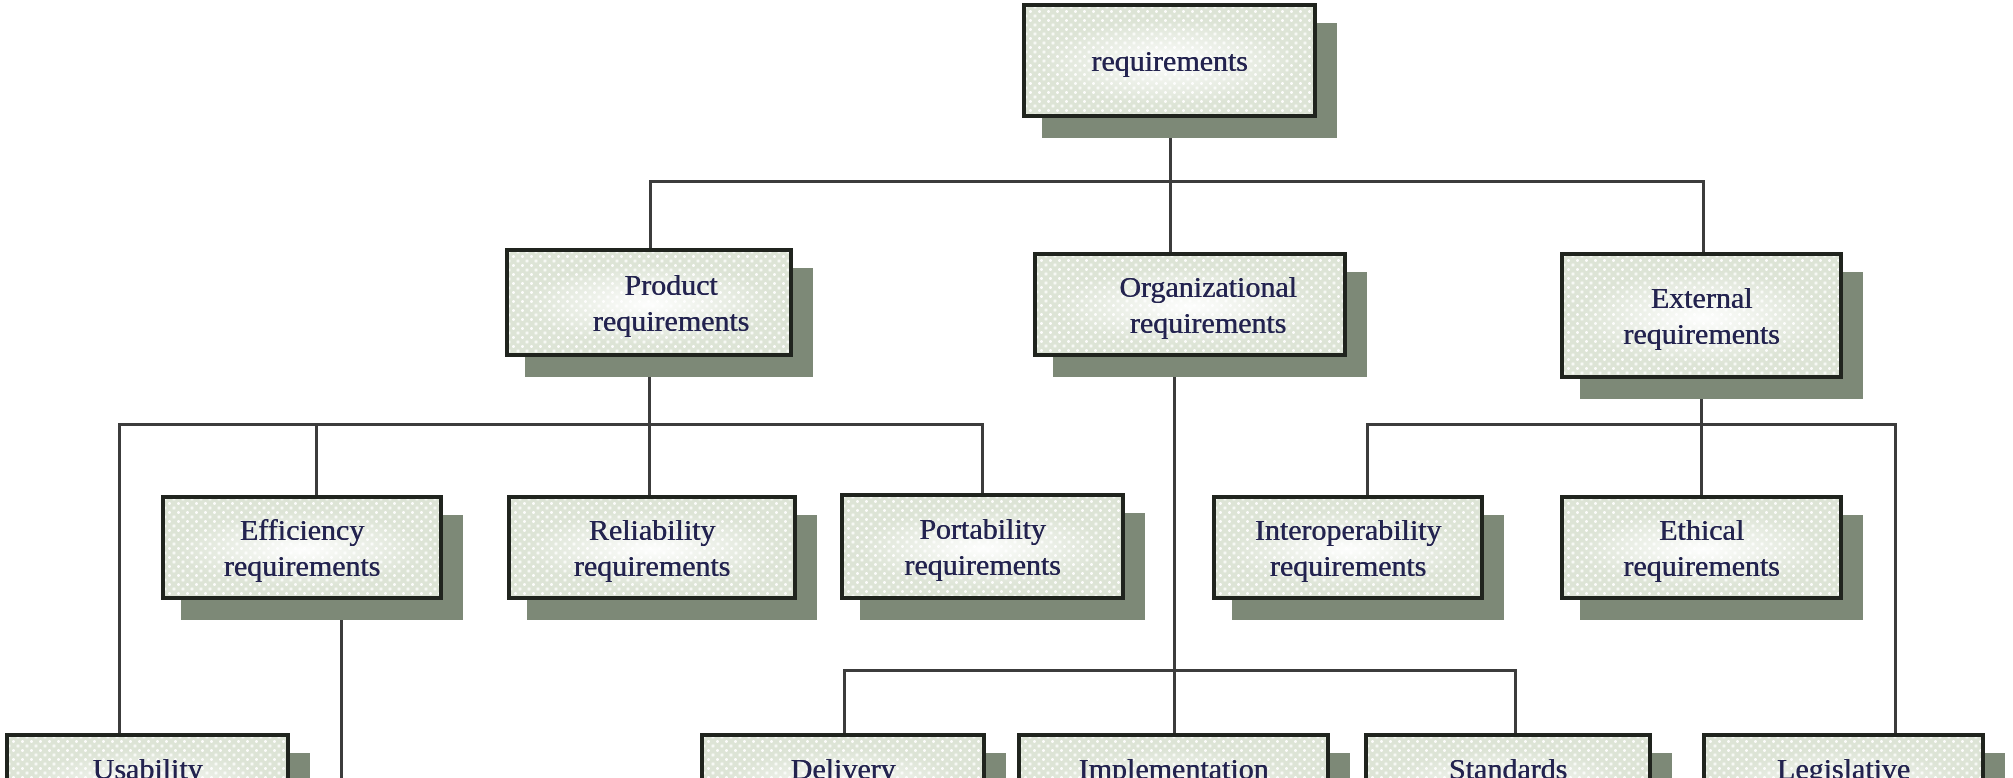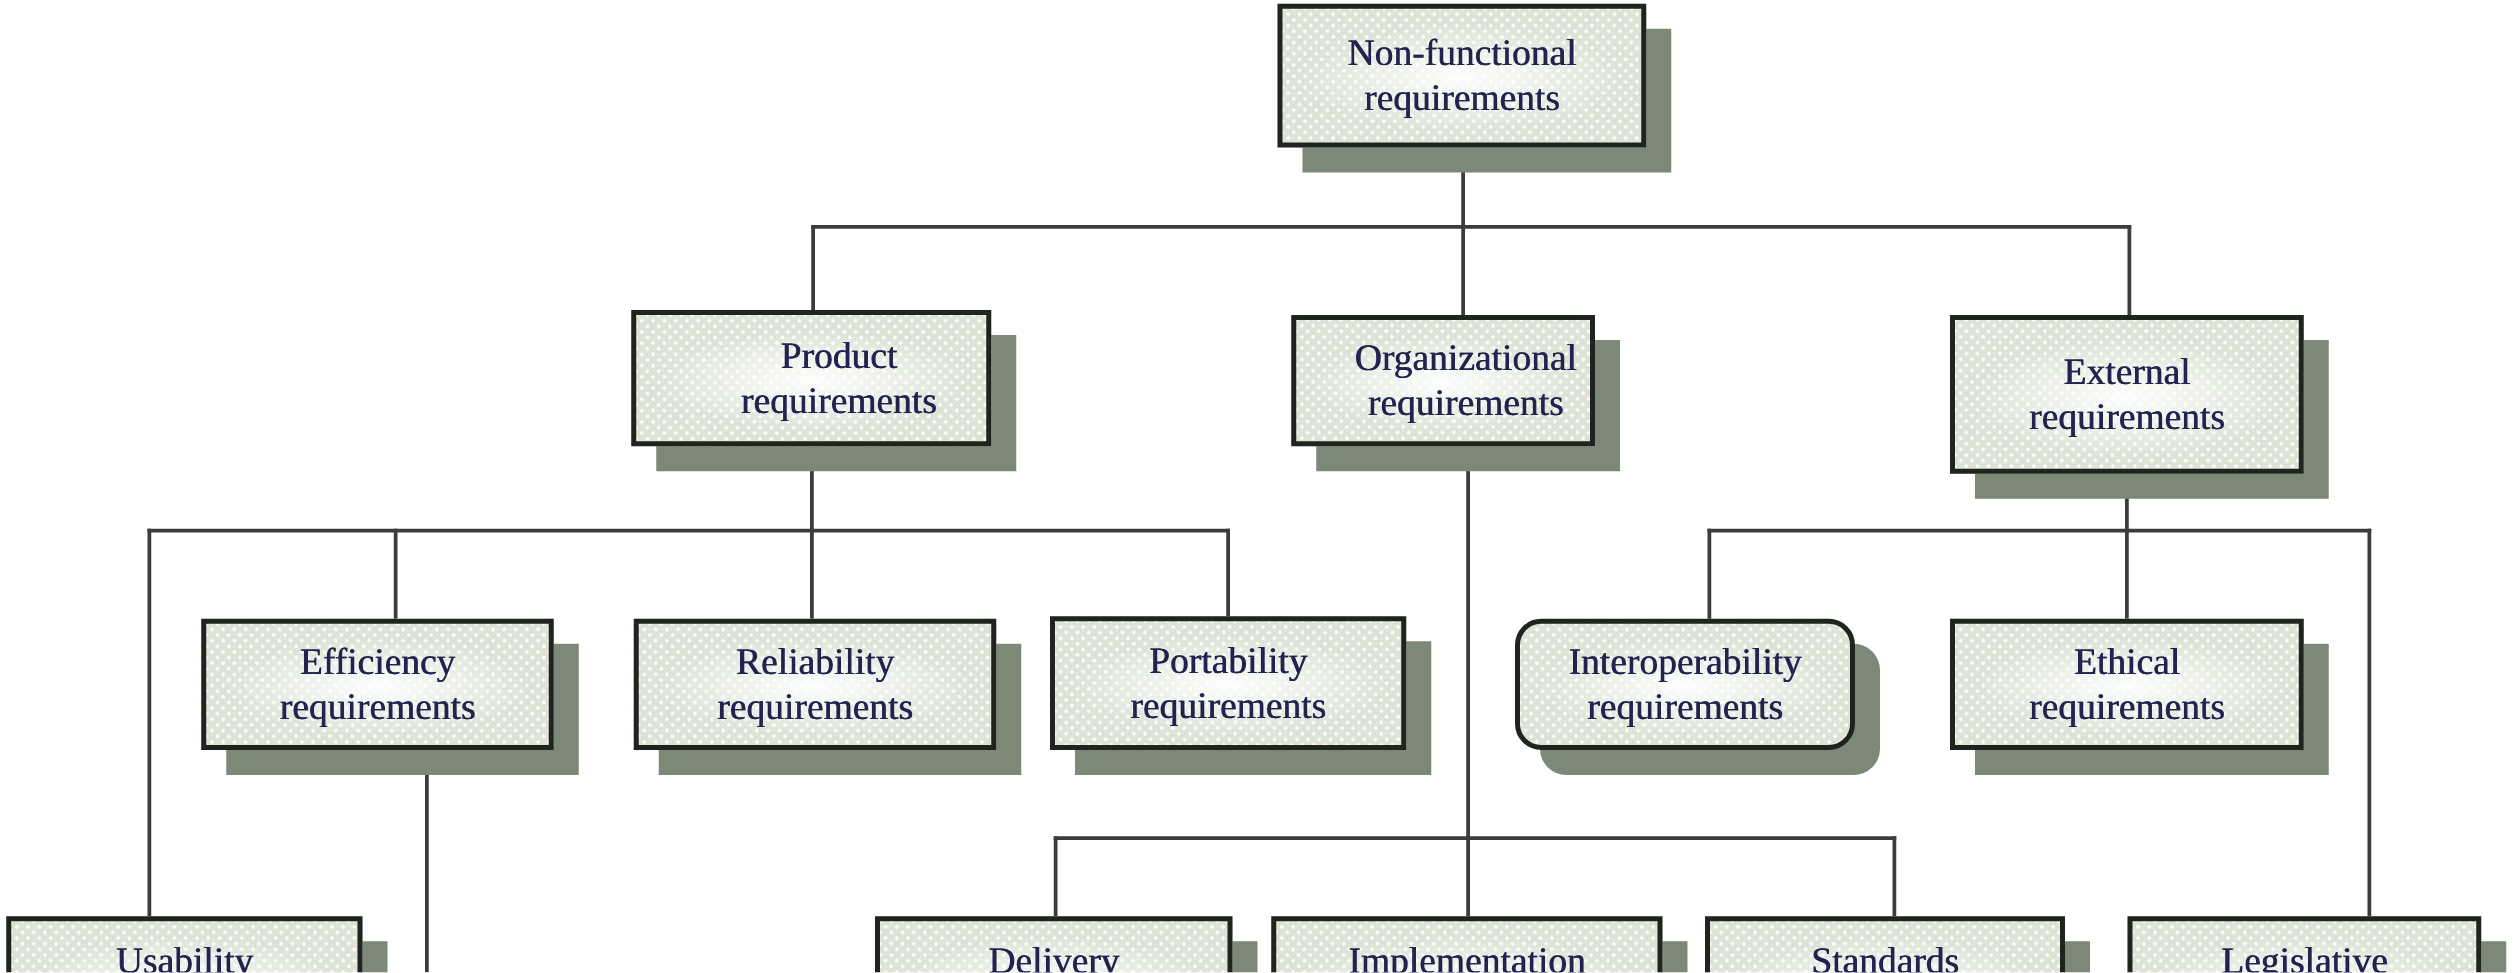--- a/index.html
+++ b/index.html
@@ -37,26 +37,26 @@
     text-shadow:0.5px 0 0 currentColor;
   }
   .node.cut{justify-content:flex-start;padding-top:14px;}
   .seg{position:absolute;background:var(--line);}
   .v{width:3px;}
   .h{height:3px;}
 
   
   .n-nonfunctional{left:1022px;top:3px;width:295px;height:115px;}
   .n-product{left:505px;top:248px;width:288px;height:109px;padding-left:44px;}
-  .n-organizational{left:1033px;top:252px;width:243px;height:105px;padding-left:36px;}
+  .n-organizational{left:1033px;top:252px;width:314px;height:105px;padding-left:36px;}
   .n-external{left:1560px;top:252px;width:283px;height:127px;}
   .n-efficiency{left:161px;top:495px;width:282px;height:105px;}
   .n-reliability{left:507px;top:495px;width:290px;height:105px;text-align:right;}
   .n-portability{left:840px;top:493px;width:285px;height:107px;}
-  .n-interoperability{left:1212px;top:495px;width:272px;height:105px;border-radius:21px;}
+  .n-interoperability{left:1212px;top:495px;width:272px;height:105px;}
   .n-ethical{left:1560px;top:495px;width:283px;height:105px;text-align:right;}
   .n-usability{left:5px;top:733px;width:285px;height:110px;}
   .n-delivery{left:700px;top:733px;width:286px;height:110px;}
   .n-implementation{left:1017px;top:733px;width:313px;height:110px;}
   .n-standards{left:1364px;top:733px;width:288px;height:110px;}
   .n-legislative{left:1702px;top:733px;width:283px;height:110px;}
 
   
   .c-root-v{left:1169px;top:118px;height:134px;}
   .c-root-h{left:649px;top:180px;width:1056px;}
@@ -101,21 +101,20 @@
   <div class="seg h c-org-h"></div>
   <div class="seg v c-delivery-v"></div>
   <div class="seg v c-standards-v"></div>
 
   <div class="seg v c-ext-v"></div>
   <div class="seg h c-ext-h"></div>
   <div class="seg v c-interop-v"></div>
   <div class="seg v c-legislative-v"></div>
 
   <div class="node n-nonfunctional">
-    <span>Non-functional</span>
     <span>requirements</span>
   </div>
 
   <div class="node n-product">
     <span>Product</span>
     <span>requirements</span>
   </div>
 
   <div class="node n-organizational">
     <span>Organizational</span>

